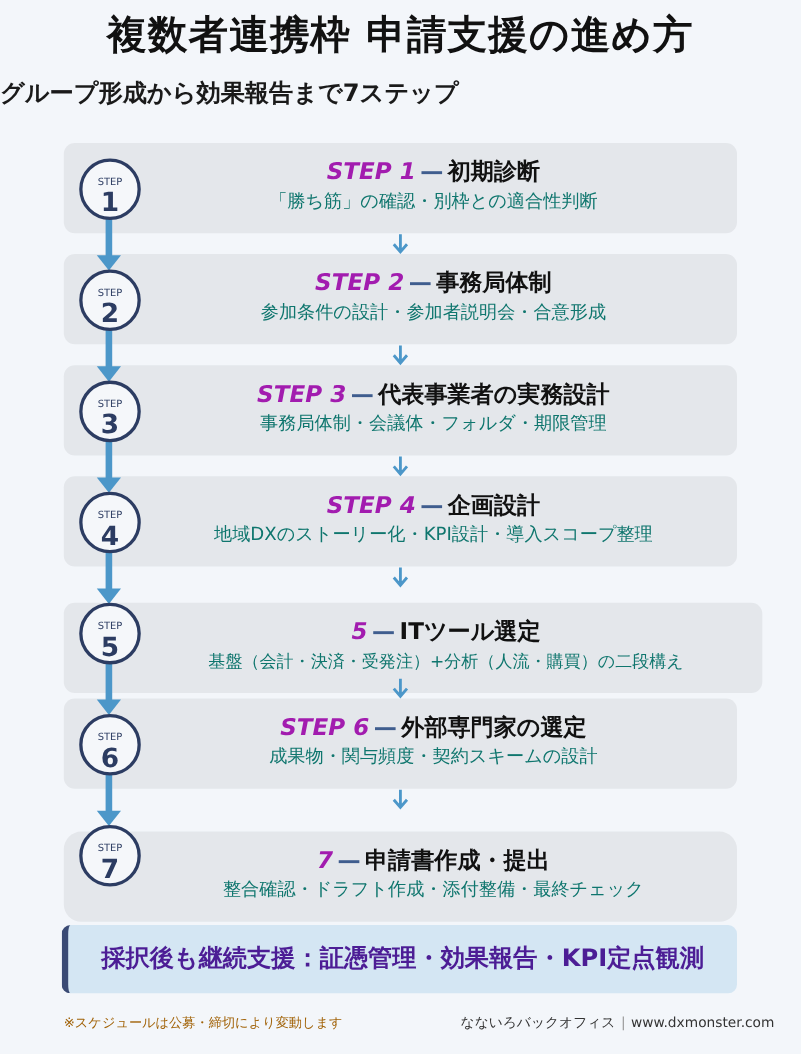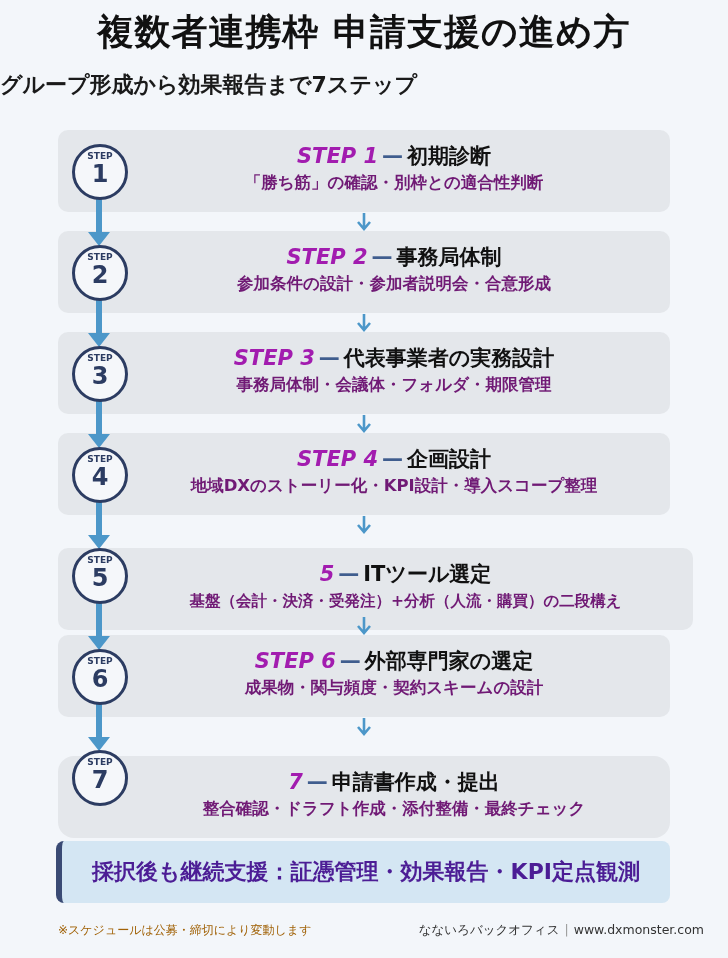--- a/index.html
+++ b/index.html
@@ -24,27 +24,27 @@
       position: absolute; left: 58px; width: 612px; height: 82px;
       background: #e4e7eb; border-radius: 10px;
     }
     .card-text {
       position: absolute; left: 60px; right: 0; top: 12px;
       text-align: center;
     }
     .step-head { font-size: 21px; font-weight: bold; line-height: 28px; color: #111; white-space: nowrap; }
     .step-num { color: #a21caf; font-style: italic; }
     .step-sep { color: #3f5d8e; margin: 0 4px; }
-    .step-desc { font-size: 16.5px; line-height: 26px; color: #701a75; white-space: nowrap; font-weight: 700; }
+    .step-desc { font-size: 16.5px; line-height: 26px; color: #0f766e; white-space: nowrap; font-weight: 400; }
     .circle {
       position: absolute; left: 72px; width: 50px; height: 50px;
       border: 3px solid #2c3c62; border-radius: 50%; background: #f5f7fa;
       text-align: center; z-index: 3;
     }
-    .circle .c-label { display: block; font-size: 9px; font-weight: bold; color: #2c3c62; margin-top: 4px; line-height: 10px; }
+    .circle .c-label { display: block; font-size: 9px; font-weight: normal; color: #2c3c62; margin-top: 14px; line-height: 10px; }
     .circle .c-num { display: block; font-size: 24px; font-weight: bold; color: #2c3c62; line-height: 26px; }
     .conn {
       position: absolute; left: 96px; width: 6px; background: #4c97c9; z-index: 2;
     }
     .conn-head {
       position: absolute; left: 88px; width: 0; height: 0;
       border-left: 11px solid transparent; border-right: 11px solid transparent;
       border-top: 14px solid #4c97c9; z-index: 2;
     }
     .mid-arrow {

